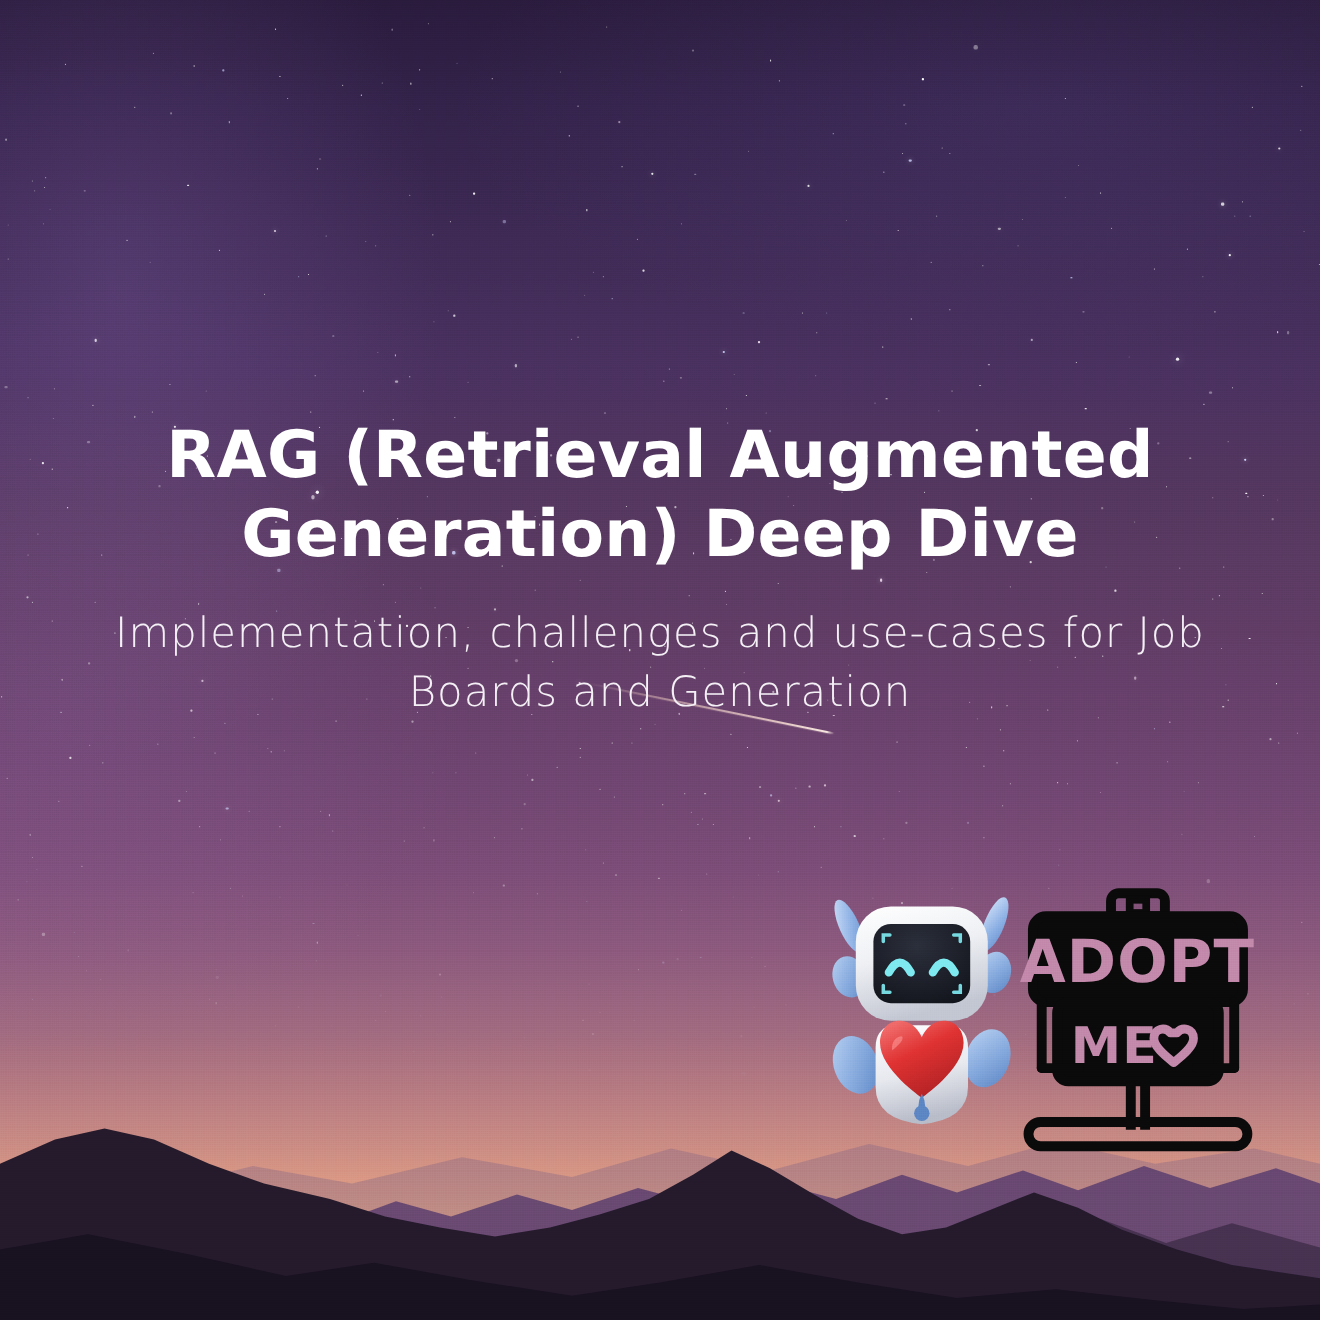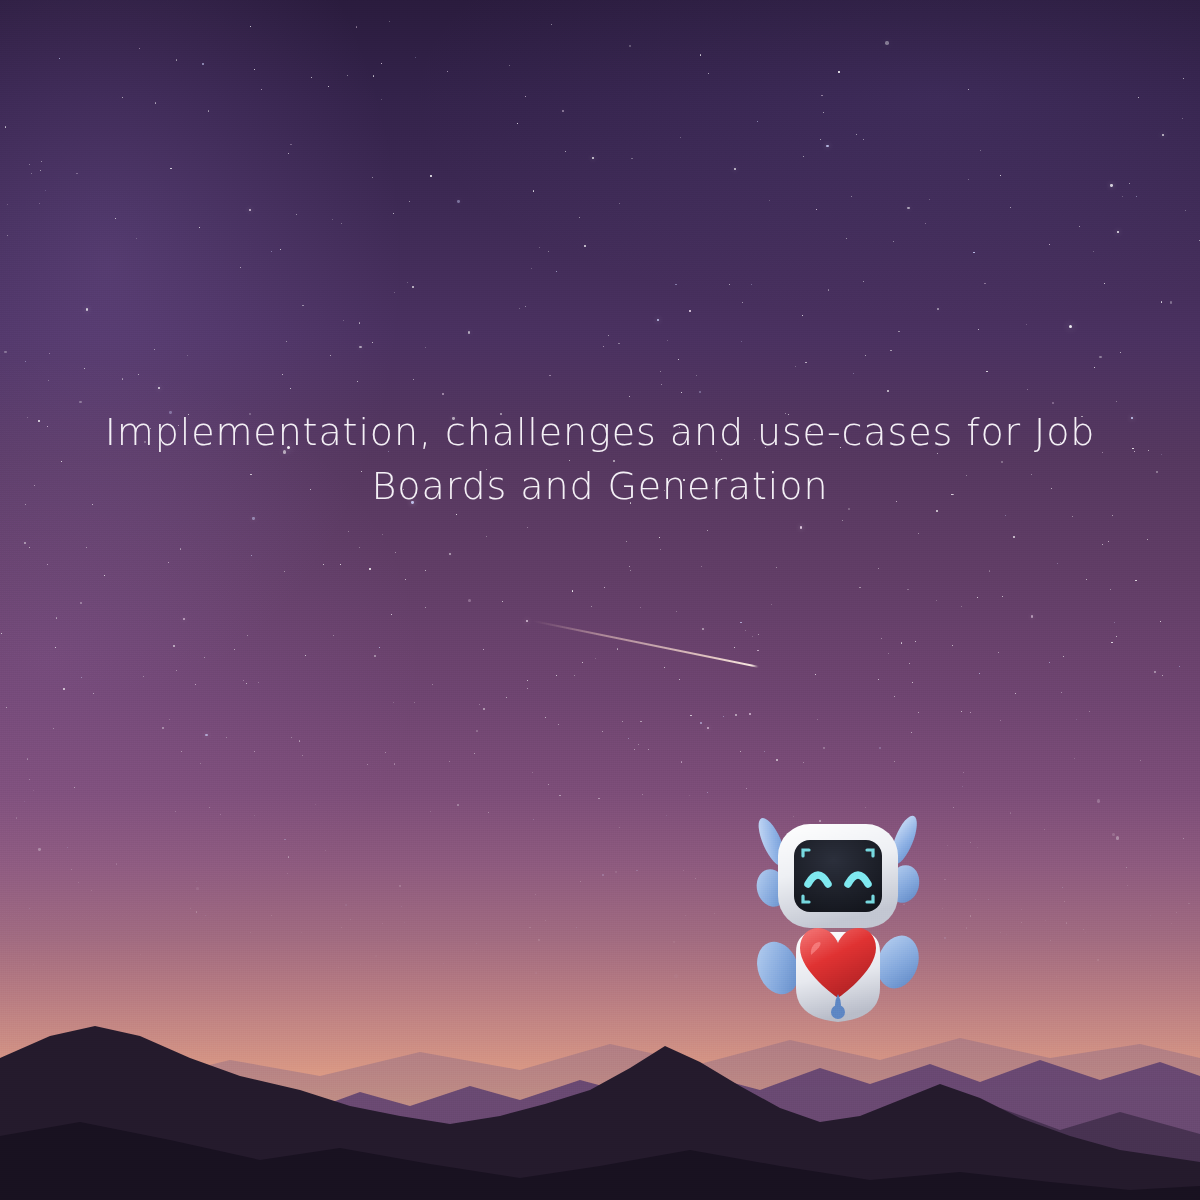--- a/index.html
+++ b/index.html
@@ -735,20 +735,21 @@
                L780,168 L820,182 L860,176 L900,160 L940,144 L980,158 L1020,178 L1070,196
                L1120,210 L1200,222 L1200,260 L0,260 Z" fill="#241a2c"></path>
 
       <path d="M0,196 L80,182 L170,200 L260,220 L340,208 L430,224 L520,238 L600,226
                L690,210 L780,226 L870,240 L960,232 L1050,242 L1130,250 L1200,246
                L1200,260 L0,260 Z" fill="#181120"></path>
     </svg>
   </div>
 
   <div class="text-block">
+    <h1 class="deck-title">RAG (Retrieval Augmented Generation) Deep Dive</h1>
     <p class="deck-subtitle">Implementation, challenges and use-cases for Job Boards and Generation</p>
   </div>
 
   <div class="sticker-group">
 
     <div class="robot">
       <svg viewBox="0 0 180 248" aria-hidden="true">
         <defs>
           <linearGradient id="headG" x1="0" y1="0" x2="0.3" y2="1">
             <stop offset="0%" stop-color="#ffffff"></stop>
@@ -823,16 +824,47 @@
                  C92,136 97,129 104,127
                  C116,123 128,131 128,146
                  C128,170 90,196 90,196 Z" fill="url(#heartG)"></path>
         <path d="M72,140 C66,140 62,146 63,153 C70,147 74,143 72,140 Z" fill="#ff9b9b" opacity="0.55"></path>
 
         <path d="M90,192 Q84,204 90,212 Q96,204 90,192 Z" fill="#5d86c4"></path>
         <circle cx="90" cy="210" r="7" fill="#5d86c4"></circle>
       </svg>
     </div>
 
+    <div class="adopt-sign">
+      <svg viewBox="0 0 215 250" aria-hidden="true">
+
+        <path d="M90,8 h35 a7,7 0 0 1 7,7 v14 h-49 v-14 a7,7 0 0 1 7,-7 z" fill="none" stroke="#0a0a0a" stroke-width="9" stroke-linejoin="round"></path>
+        <rect x="100" y="14" width="15" height="12" fill="none" stroke="#0a0a0a" stroke-width="7"></rect>
+
+        <rect x="12" y="29" width="191" height="78" rx="12" ry="12" fill="#0a0a0a" stroke="#0a0a0a" stroke-width="9"></rect>
+
+        <rect x="34" y="107" width="147" height="72" rx="10" ry="10" fill="#0a0a0a" stroke="#0a0a0a" stroke-width="9"></rect>
+
+        <path d="M20,107 v60" stroke="#0a0a0a" stroke-width="9" stroke-linecap="round" fill="none"></path>
+        <path d="M195,107 v60" stroke="#0a0a0a" stroke-width="9" stroke-linecap="round" fill="none"></path>
+        <path d="M20,167 h34" stroke="#0a0a0a" stroke-width="9" stroke-linecap="round" fill="none"></path>
+        <path d="M161,167 h34" stroke="#0a0a0a" stroke-width="9" stroke-linecap="round" fill="none"></path>
+
+        <path d="M101,179 v44" stroke="#0a0a0a" stroke-width="9" fill="none"></path>
+        <path d="M114,179 v44" stroke="#0a0a0a" stroke-width="9" fill="none"></path>
+
+        <rect x="8" y="216" width="199" height="22" rx="11" ry="11" fill="none" stroke="#0a0a0a" stroke-width="9"></rect>
+
+        <text class="sign-text" x="107" y="89" text-anchor="middle" font-size="54" fill="#c389ab" letter-spacing="1">ADOPT</text>
+        <g>
+          <text class="sign-text" x="86" y="162" text-anchor="middle" font-size="46" fill="#c389ab" letter-spacing="1">ME</text>
+          <path d="M137,135
+                   c-5,-6 -15,-4 -15,5
+                   c0,9 15,19 18,22
+                   c3,-3 18,-13 18,-22
+                   c0,-9 -10,-11 -15,-5 z" fill="none" stroke="#c389ab" stroke-width="8" stroke-linejoin="round"></path>
+        </g>
+      </svg>
+    </div>
   </div>
 
   <div class="grain"></div>
 </div>
 
 </body></html>

